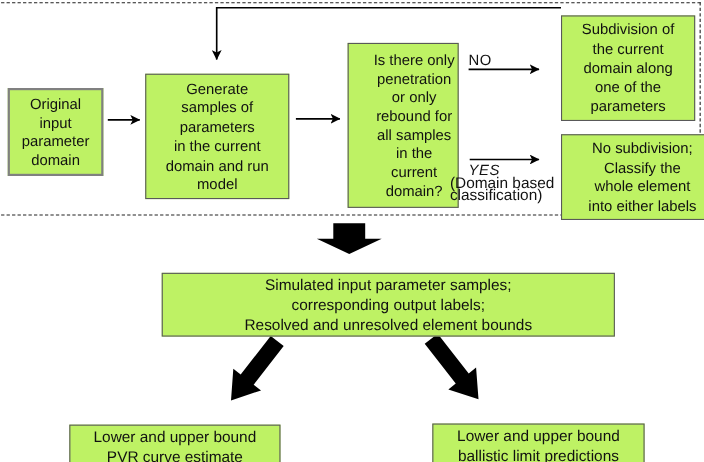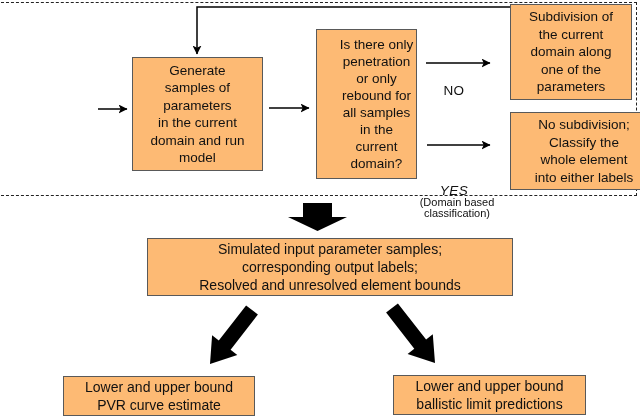--- a/index.html
+++ b/index.html
@@ -37,57 +37,57 @@
   #arrowhead path { fill: var(--arrow); }
   .dashed-region {
     position: absolute;
     left: -4px; top: 2px;
     width: 641px; height: 194px;
     border: 1.5px dashed var(--dashed-border);
     background: transparent;
   }
   .node {
     position: absolute;
-    background: #fdba74;
+    background: #bef264;
     border: 1px solid var(--box-border);
     display: flex;
     align-items: center;
     justify-content: center;
     text-align: center;
     white-space: pre-line;
     font-size: 13.5px;
     line-height: 17px;
     color: var(--text);
+    margin-top: 10px;
   }
   #box-original   { left: 7px;   top: 70px;  width: 87px;  height: 80px;
                     border: 2px solid var(--original-box-border); line-height: 17px; }
   #box-generate   { left: 132px; top: 57px;  width: 131px; height: 114px; line-height: 17.5px; text-align: center; }
   #box-decision   { left: 316px; top: 29px;  width: 101px; height: 150px; line-height: 17px; padding-left: 20px; }
   #box-subdivision{ left: 510px; top: 4px;   width: 122px; height: 96px;  line-height: 17.5px; }
   #box-nosub      { left: 510px; top: 112px; width: 148px; height: 78px;  line-height: 17.5px; }
-  #box-simulated  { left: 147px; top: 238px; width: 366px; height: 58px;
+  #box-simulated  { left: 147px; top: 238px; width: 412px; height: 58px;
                     font-size: 14px; line-height: 18px; }
   #box-pvr        { left: 63px;  top: 376px; width: 192px; height: 40px;
                     font-size: 14px; line-height: 18px; }
   #box-ballistic  { left: 393px; top: 375px; width: 193px; height: 40px;
                     font-size: 14px; line-height: 18px; }
   .edge-label {
     position: absolute;
-    text-align: center;
+    text-align: left;
     font-size: 13.5px;
     letter-spacing: 0.5px;
     color: var(--text);
     white-space: pre-line;
-    margin-top: 36px;
   }
   #label-no  { left: 426px; top: 47px;  width: 56px; }
   #label-yes { left: 426px; top: 147px; width: 56px; font-style: italic; }
   #label-yes-note {
     left: 409px; top: 161px; width: 96px;
-    font-size: 11px; line-height: 10.5px; letter-spacing: 0;
+    font-size: 14px; line-height: 10.5px; letter-spacing: 0;
   }
 </style>
 </head>
 <body>
 
 <div id="canvas">
 
   <svg id="arrows" viewBox="0 0 640 420" xmlns="http://www.w3.org/2000/svg">
     <defs>
       <marker id="arrowhead" viewBox="0 0 9 9" refX="8.5" refY="4.5" markerWidth="9" markerHeight="9" orient="auto-start-reverse" markerUnits="userSpaceOnUse">
@@ -101,20 +101,24 @@
     <line x1="427" y1="145" x2="490" y2="145" marker-end="url(#arrowhead)"></line>
     <polyline points="510,7 197,7 197,54" marker-end="url(#arrowhead)"></polyline>
 
     <polygon points="303,203 332,203 332,217 347,217 317.5,231 288,217 303,217"></polygon>
     <polygon points="246.1,305.4 257.9,314.6 230.6,349.7 237.3,354.9 210,364 212.1,335.3 218.8,340.5"></polygon>
     <polygon points="397.9,303.4 386.1,312.6 414.3,348.7 407.6,354 435,363 432.8,334.2 426.1,339.5"></polygon>
   </svg>
 
   <div class="dashed-region"></div>
 
+  <div class="node" id="box-original">Original
+input
+parameter
+domain</div>
 
   <div class="node" id="box-generate">Generate
 samples of
 parameters
 in the current
 domain and run
 model</div>
 
   <div class="node" id="box-decision">Is there only
 penetration

